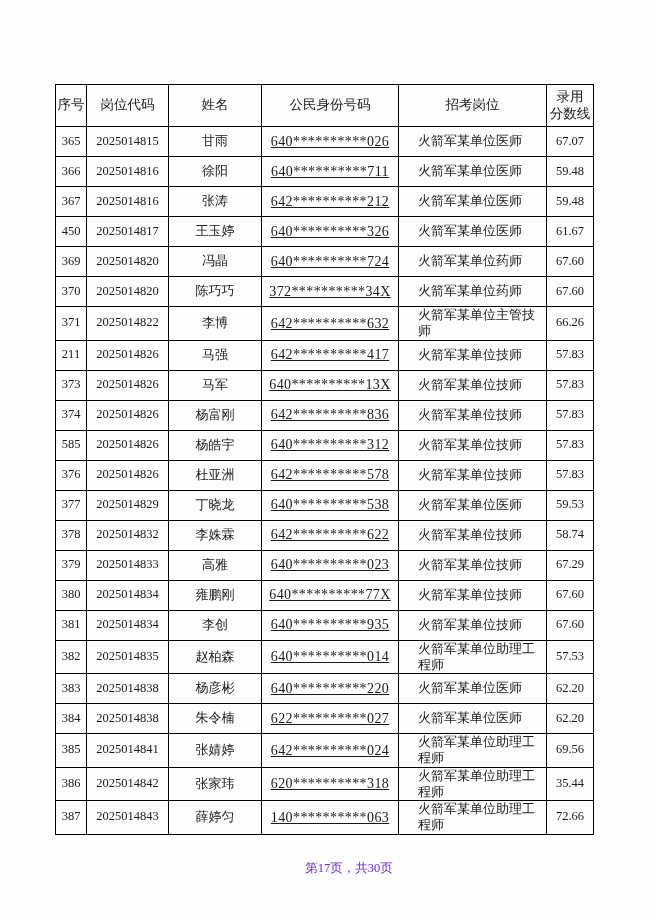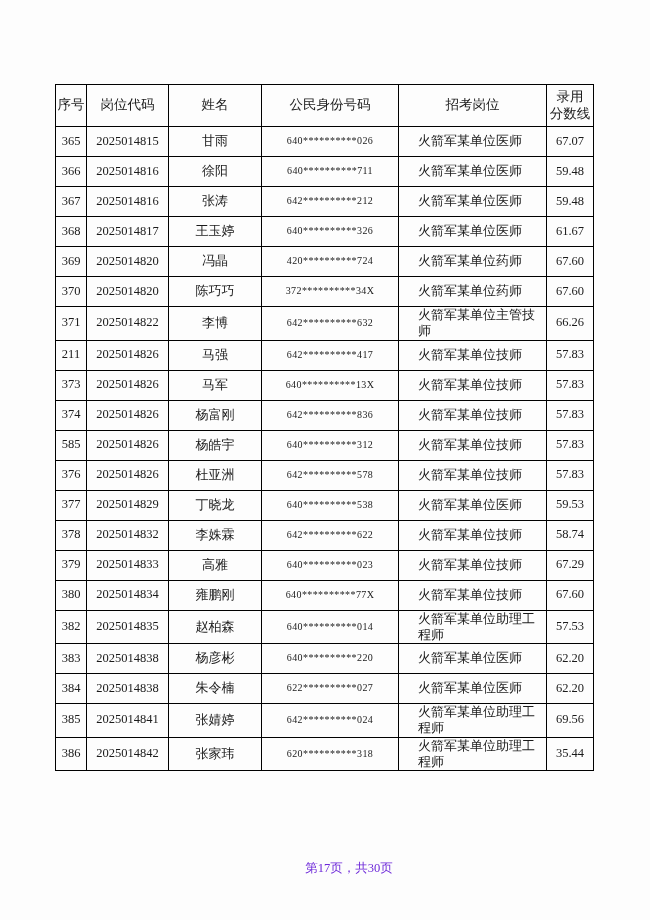--- a/index.html
+++ b/index.html
@@ -35,22 +35,23 @@
   }
   .score-table thead th{
     height:41px;
     font-size:13.5px;
     white-space:pre-line;
   }
   .score-table tbody td{
     height:29px;
   }
   td.col-id{
-    font-size:10px;
+    font-size:14px;
     letter-spacing:0.4px;
+    text-decoration:underline;
   }
   td.col-position{
     text-align:left;
     padding-left:19px;
   }
   td.col-code, td.col-seq, td.col-score{
     font-size:12.5px;
   }
   .footer{
     position:absolute;
@@ -106,32 +107,32 @@
         </tr>
         <tr>
           <td class="col-seq">367</td>
           <td class="col-code">2025014816</td>
           <td class="col-name">张涛</td>
           <td class="col-id">642**********212</td>
           <td class="col-position">火箭军某单位医师</td>
           <td class="col-score">59.48</td>
         </tr>
         <tr>
-          <td class="col-seq">368</td>
+          <td class="col-seq">450</td>
           <td class="col-code">2025014817</td>
           <td class="col-name">王玉婷</td>
           <td class="col-id">640**********326</td>
           <td class="col-position">火箭军某单位医师</td>
           <td class="col-score">61.67</td>
         </tr>
         <tr>
           <td class="col-seq">369</td>
           <td class="col-code">2025014820</td>
           <td class="col-name">冯晶</td>
-          <td class="col-id">420**********724</td>
+          <td class="col-id">640**********724</td>
           <td class="col-position">火箭军某单位药师</td>
           <td class="col-score">67.60</td>
         </tr>
         <tr>
           <td class="col-seq">370</td>
           <td class="col-code">2025014820</td>
           <td class="col-name">陈巧巧</td>
           <td class="col-id">372**********34X</td>
           <td class="col-position">火箭军某单位药师</td>
           <td class="col-score">67.60</td>
@@ -210,20 +211,28 @@
         </tr>
         <tr>
           <td class="col-seq">380</td>
           <td class="col-code">2025014834</td>
           <td class="col-name">雍鹏刚</td>
           <td class="col-id">640**********77X</td>
           <td class="col-position">火箭军某单位技师</td>
           <td class="col-score">67.60</td>
         </tr>
         <tr>
+          <td class="col-seq">381</td>
+          <td class="col-code">2025014834</td>
+          <td class="col-name">李创</td>
+          <td class="col-id">640**********935</td>
+          <td class="col-position">火箭军某单位技师</td>
+          <td class="col-score">67.60</td>
+        </tr>
+        <tr>
           <td class="col-seq">382</td>
           <td class="col-code">2025014835</td>
           <td class="col-name">赵柏森</td>
           <td class="col-id">640**********014</td>
           <td class="col-position">火箭军某单位助理工程师</td>
           <td class="col-score">57.53</td>
         </tr>
         <tr>
           <td class="col-seq">383</td>
           <td class="col-code">2025014838</td>
@@ -249,18 +258,26 @@
           <td class="col-score">69.56</td>
         </tr>
         <tr>
           <td class="col-seq">386</td>
           <td class="col-code">2025014842</td>
           <td class="col-name">张家玮</td>
           <td class="col-id">620**********318</td>
           <td class="col-position">火箭军某单位助理工程师</td>
           <td class="col-score">35.44</td>
         </tr>
+        <tr>
+          <td class="col-seq">387</td>
+          <td class="col-code">2025014843</td>
+          <td class="col-name">薛婷匀</td>
+          <td class="col-id">140**********063</td>
+          <td class="col-position">火箭军某单位助理工程师</td>
+          <td class="col-score">72.66</td>
+        </tr>
       </tbody>
   </table>
 
   <div class="footer">第17页，共30页</div>
 
 </div>
 
 </body></html>

